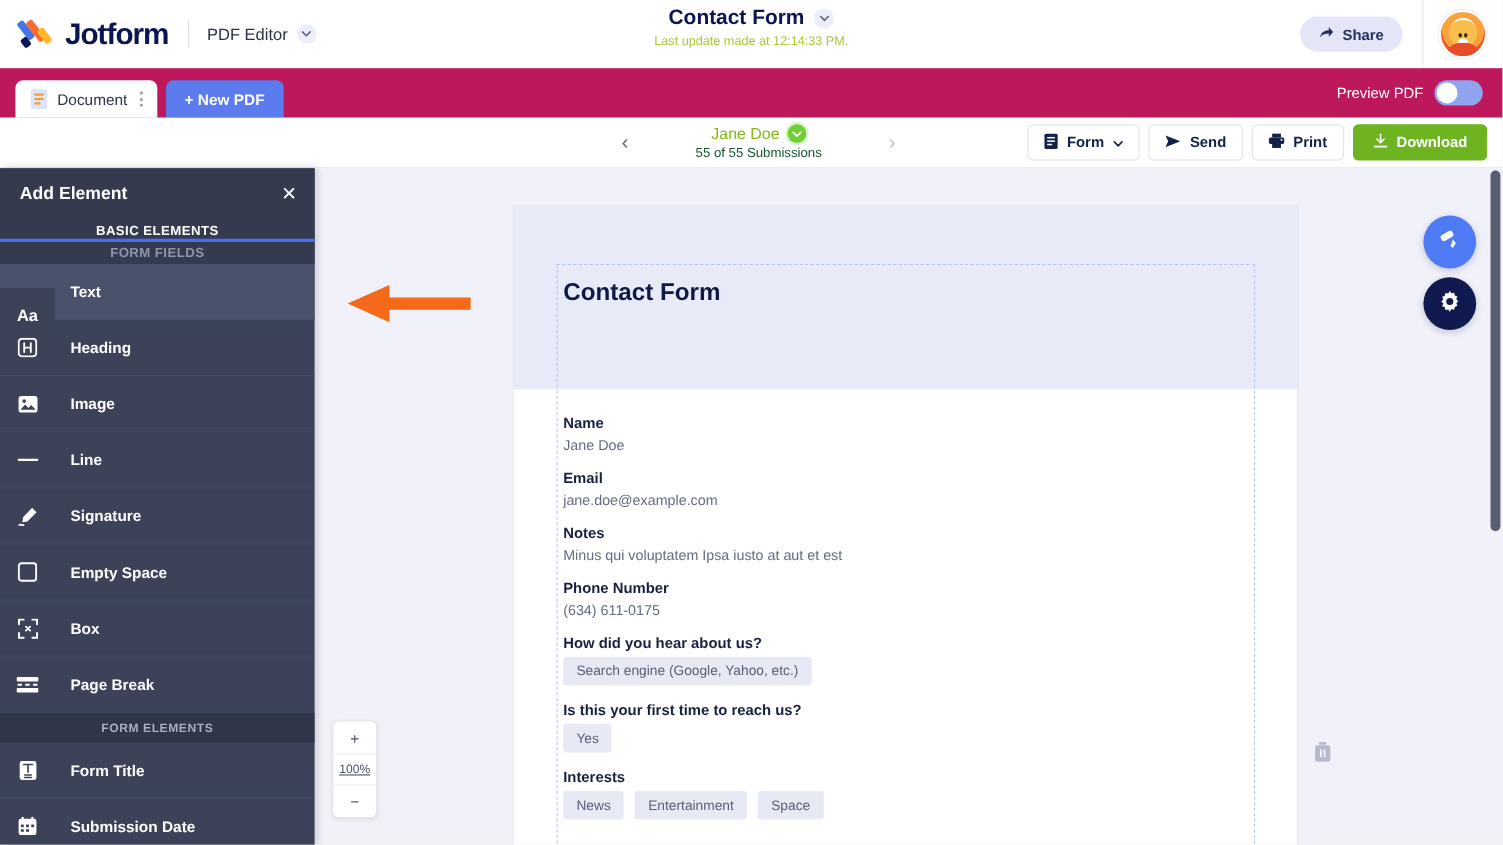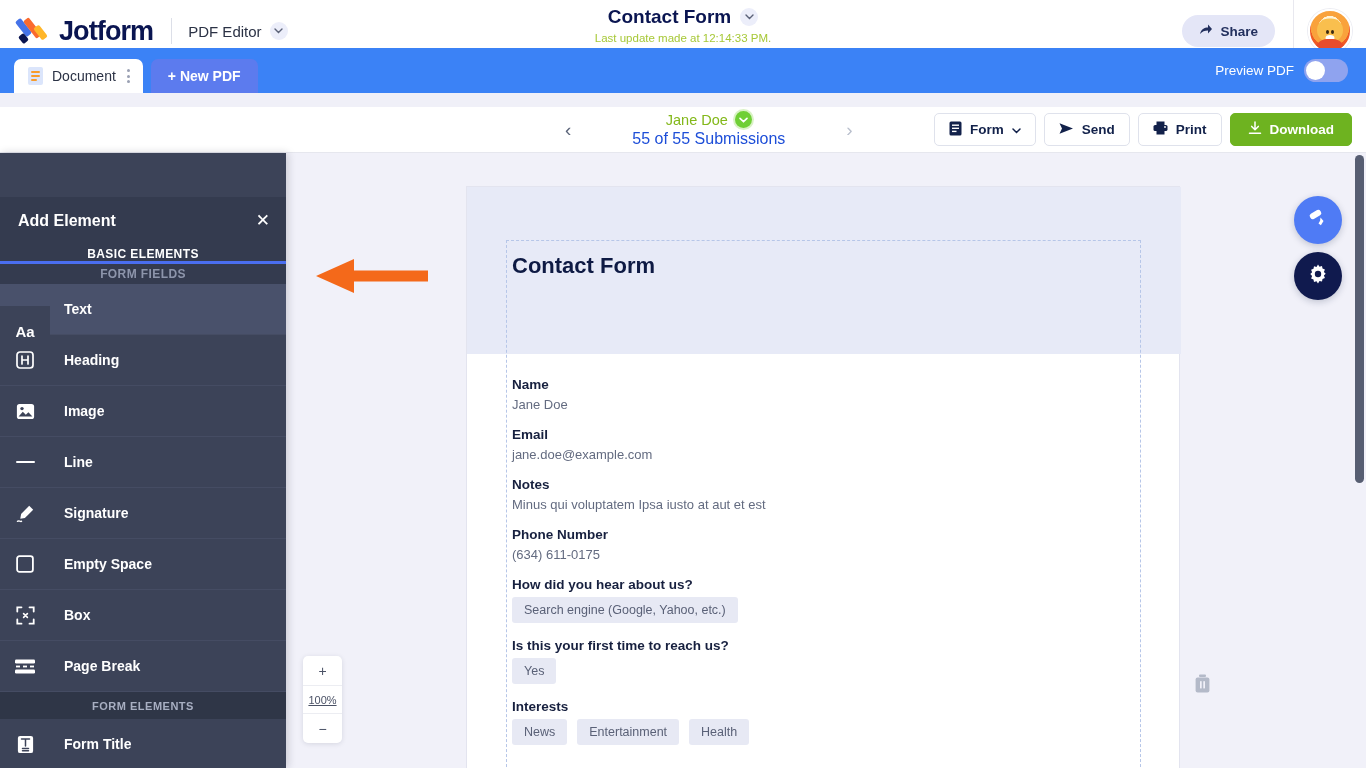--- a/index.html
+++ b/index.html
@@ -70,22 +70,22 @@
   .avatar .ear.r { right: 9px; transform: rotate(16deg); }
   .avatar .eye { position: absolute; width: 3px; height: 4px; border-radius: 50%; background: #3a2a14; top: 19px; }
   .avatar .eye.l { left: 16px; } .avatar .eye.r { right: 16px; }
   .avatar .snout { position: absolute; left: 50%; transform: translateX(-50%); top: 24px;
     width: 9px; height: 6px; border-radius: 50%; background: #fff; }
   .avatar .body { position: absolute; bottom: 0; left: 50%; transform: translateX(-50%);
     width: 30px; height: 12px; border-radius: 14px 14px 0 0; background: #e74c2b; }
 
   
   .tabbar {
-    position: absolute; top: 48px; left: 0; width: 1366px; height: 45px;
-    background: #3b82f6; display: flex; align-items: flex-end;
+    position: absolute; top: 62px; left: 0; width: 1366px; height: 45px;
+    background: #be185d; display: flex; align-items: flex-end;
   }
   .doc-tab {
     display: flex; align-items: center; gap: 9px;
     background: #fff; border-radius: 7px 7px 0 0;
     height: 34px; padding: 0 11px 0 14px; margin-left: 14px;
     font-size: 14px; color: #2b3245; font-weight: 500; cursor: pointer;
   }
   .doc-icon { width: 15px; height: 18px; border-radius: 2px; background: #dbe5fb;
     position: relative; flex-shrink: 0; }
   .doc-icon i { position: absolute; left: 3px; height: 2px; border-radius: 1px; background: #f89c2b; }
@@ -115,41 +115,41 @@
   .nav-arrow { color: #5a6378; font-size: 19px; padding: 0 9px; cursor: pointer; user-select: none; }
   .nav-arrow.right { color: #b9bfcd; }
   .sub-center { display: flex; flex-direction: column; align-items: center; }
   .submitter-row { display: flex; align-items: center; gap: 7px; }
   .submitter-name { color: #83b81a; font-size: 14.5px; font-weight: 500; }
   .green-dd {
     width: 17px; height: 17px; border-radius: 50%; background: #6fcf35;
     display: flex; align-items: center; justify-content: center; cursor: pointer;
     box-shadow: 0 0 0 2px #d9f2c5;
   }
-  .submissions { color: #1d4ed8; font-size: 16px; margin-top: 2px; cursor: pointer; }
+  .submissions { color: #14532d; font-size: 12px; margin-top: 2px; cursor: pointer; }
   .sub-left-pad { display: flex; align-items: center; margin-left: 556px; gap: 52px; }
   .sub-right { margin-left: auto; display: flex; align-items: center; gap: 8px; padding-right: 14px; }
   .tb-btn {
     display: flex; align-items: center; gap: 8px;
     background: #fff; border: 1px solid #dfe2ec; border-radius: 5px;
     height: 33px; padding: 0 14px; font-size: 13.5px; color: #12214a; font-weight: 600;
     font-family: inherit; cursor: pointer;
   }
   .tb-btn.download { background: #6eb320; border-color: #6eb320; color: #fff; padding: 0 17px; }
 
   
   .panel {
     position: absolute; top: 153px; left: 0; width: 286px; height: 615px;
     background: #3c4358; z-index: 20;
     box-shadow: 2px 0 8px rgba(20,24,40,.18);
     display: flex; flex-direction: column;
   }
   .panel-head {
     height: 47px; background: #343b4f; display: flex; align-items: center;
-    padding: 0 16px 0 18px; flex-shrink: 0; margin-top: 44px;
+    padding: 0 16px 0 18px; flex-shrink: 0;
   }
   .panel-title { color: #fff; font-size: 16px; font-weight: 700; }
   .panel-close { margin-left: auto; color: #fff; font-size: 17px; cursor: pointer; line-height: 1; }
   .panel-tabs { display: flex; background: #343b4f; height: 40px; flex-shrink: 0; flex-direction: column; }
   .ptab {
     flex: 1; display: flex; align-items: center; justify-content: center;
     font-size: 12px; font-weight: 700; letter-spacing: .4px; color: #8d95ab; cursor: pointer;
     position: relative;
   }
   .ptab.active { color: #fff; }
@@ -547,21 +547,21 @@
           <div class="pill-row">
             <span class="pill">Yes</span>
           </div>
         </div>
 
         <div>
           <div class="fl">Interests</div>
           <div class="pill-row">
             <span class="pill">News</span>
             <span class="pill">Entertainment</span>
-            <span class="pill">Health</span>
+            <span class="pill">Space</span>
           </div>
         </div>
 
       </div>
     </div>
 
     <span class="trash-icon">
       <svg width="17" height="19" viewBox="0 0 17 19">
         <rect x="5" y="0.6" width="7" height="2.4" rx="1" fill="#b4bac9"></rect>
         <rect x="1.6" y="3.6" width="13.8" height="14.8" rx="2" fill="#b4bac9"></rect>

